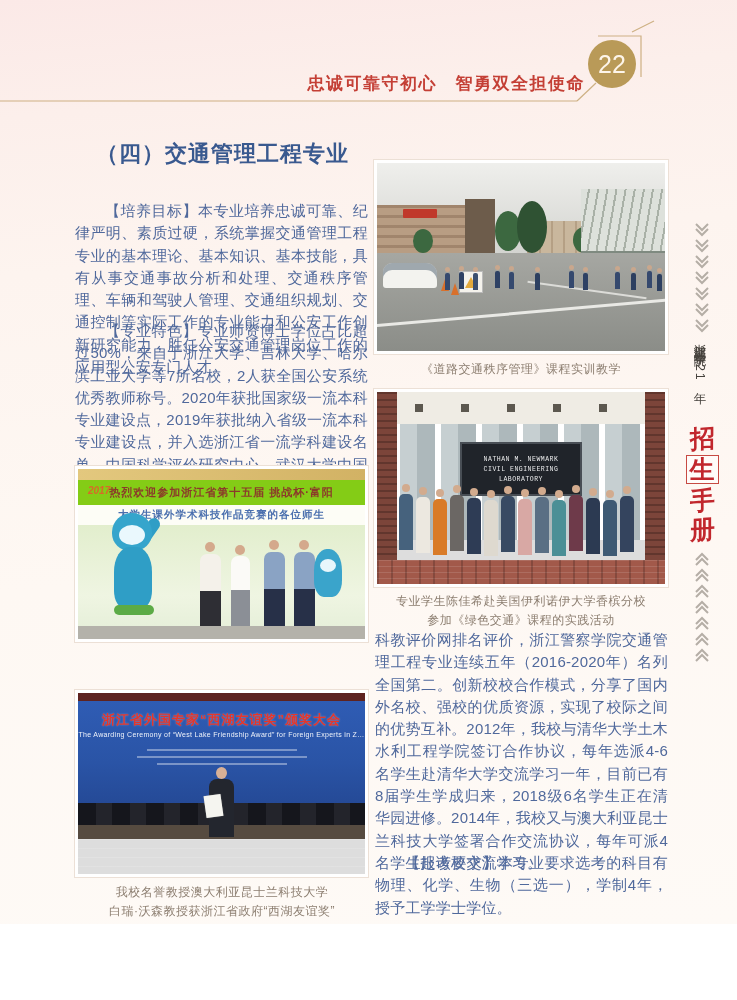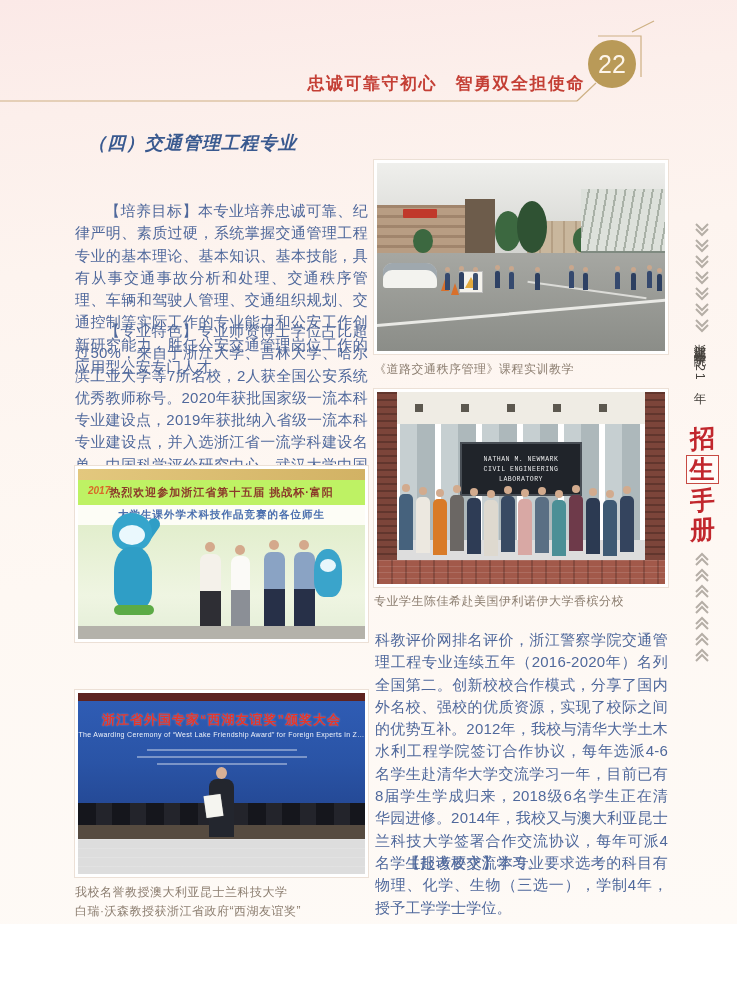--- a/index.html
+++ b/index.html
@@ -15,37 +15,37 @@
   .slogan{
     position:absolute;right:152px;top:72px;
     font-size:17px;font-weight:bold;color:#c43f35;letter-spacing:1.5px;white-space:nowrap;
   }
   .pagenum{
     position:absolute;left:588px;top:40px;width:48px;height:48px;border-radius:50%;
     background:#b99a58;color:#fdf5ea;font-family:Liberation Sans, sans-serif;
     font-size:25px;display:flex;align-items:center;justify-content:center;
   }
   .sec-title{
-    position:absolute;left:88px;top:131px;margin:0;
-    font-size:18px;font-weight:bold;color:#39598f;letter-spacing:1px;font-style:italic;
+    position:absolute;left:88px;top:131px;margin:8px;
+    font-size:22px;font-weight:bold;color:#39598f;letter-spacing:1px;
   }
   
   .para{
     position:absolute;margin:0;width:293px;
     font-size:15px;line-height:22.3px;color:#50699c;
     text-align:justify;letter-spacing:.2px;
   }
   .indent{text-indent:2em;}
   .p1{left:75px;top:163px;margin-top:37px;}
   .p2{left:75px;top:320px;}
   .p3{left:375px;top:629px;}
   .p4{left:375px;top:852px;}
   
   .caption{
-    position:absolute;width:294px;
+    position:absolute;width:294px;text-align:center;
     font-size:12px;line-height:19px;color:#8c7e70;letter-spacing:.5px;
   }
   .capC{left:75px;top:648px;}
   .capD{left:75px;top:883px;}
   .capA{left:374px;top:360px;}
   .capB{left:374px;top:592px;}
   
   .photo{
     position:absolute;border:3px solid #fff;box-shadow:0 0 0 1px #ece0d6;
     overflow:hidden;background:#ddd;
@@ -99,21 +99,21 @@
   .pb-crowd{left:22px;top:102px;width:14px;height:56px;border-radius:5px 5px 0 0;background:#46627d;
     box-shadow:17px 3px #ece8e0,34px 5px #d97b28,51px 1px #6b6764,68px 4px #2e3c55,85px 6px #ded9cf,
     102px 2px #384a63,119px 5px #d8a8a4,136px 3px #5a6f84,153px 6px #4b8f96,170px 1px #6e3a4a,
     187px 4px #2c3a52,204px 6px #3e5a74,221px 2px #34445e;}
   .pb-heads{left:25px;top:92px;width:8px;height:8px;border-radius:50%;background:#d2ab8e;
     box-shadow:17px 3px #d2ab8e,34px 5px #d2ab8e,51px 1px #d2ab8e,68px 4px #d2ab8e,85px 6px #d2ab8e,
     102px 2px #d2ab8e,119px 5px #d2ab8e,136px 3px #d2ab8e,153px 6px #d2ab8e,170px 1px #d2ab8e,
     187px 4px #d2ab8e,204px 6px #d2ab8e,221px 2px #d2ab8e;}
   
   .pc-goldstrip{left:0;top:0;right:0;height:11px;background:linear-gradient(90deg,#e3c87e,#d2b264);}
-  .pc-banner1{left:0;top:11px;right:0;height:25px;background:#bef264;
+  .pc-banner1{left:0;top:11px;right:0;height:25px;background:#84cc16;
     display:flex;align-items:center;justify-content:center;}
   .pc-banner1 span{font-size:11px;font-weight:bold;color:#8b3a2a;letter-spacing:1px;white-space:nowrap;}
   .pc-banner2{left:0;top:36px;right:0;height:20px;background:#fdfdf6;
     display:flex;align-items:center;justify-content:center;}
   .pc-banner2 span{font-size:10.5px;font-weight:bold;color:#4a6fae;letter-spacing:1px;white-space:nowrap;}
   .pc-backdrop{left:0;top:56px;right:0;bottom:13px;background:linear-gradient(180deg,#e2eecd,#eff5e2 70%,#e7f0da);}
   .pc-logo{left:10px;top:16px;font-size:10px;font-weight:bold;font-style:italic;color:#d86a28;}
   .pc-ground{left:0;right:0;bottom:0;height:13px;background:#b4b2aa;}
   .pc-mascot-head{left:34px;top:44px;width:40px;height:38px;border-radius:50% 50% 46% 46%;background:#35a5cc;}
   .pc-mascot-face{left:41px;top:56px;width:26px;height:20px;border-radius:50%;background:#eaf8fd;}
@@ -263,20 +263,21 @@
       <span>NATHAN M. NEWMARK</span>
       <span>CIVIL ENGINEERING</span>
       <span>LABORATORY</span>
     </div>
     <div class="pb-floor"></div>
     <div class="pb-crowd"></div>
     <div class="pb-heads"></div>
   </div>
   <div class="caption capB">
     <div>专业学生陈佳希赴美国伊利诺伊大学香槟分校</div>
+    <div>参加《绿色交通》课程的实践活动</div>
   </div>
 
   <p class="para p3">科教评价网排名评价，浙江警察学院交通管理工程专业连续五年（2016-2020年）名列全国第二。创新校校合作模式，分享了国内外名校、强校的优质资源，实现了校际之间的优势互补。2012年，我校与清华大学土木水利工程学院签订合作协议，每年选派4-6名学生赴清华大学交流学习一年，目前已有8届学生学成归来，2018级6名学生正在清华园进修。2014年，我校又与澳大利亚昆士兰科技大学签署合作交流协议，每年可派4名学生赴该校交流学习。</p>
   <p class="para indent p4">【报考要求】本专业要求选考的科目有物理、化学、生物（三选一），学制4年，授予工学学士学位。</p>
 
   <svg class="chev" style="top:222px;" width="16" height="112" viewBox="0 0 16 112">
     <g stroke="#b5aea6" stroke-width="2" fill="none">
       <polyline points="2,2 8,8 14,2"></polyline>
         <polyline points="2,7 8,13 14,7"></polyline>
       <polyline points="2,18 8,24 14,18"></polyline>

